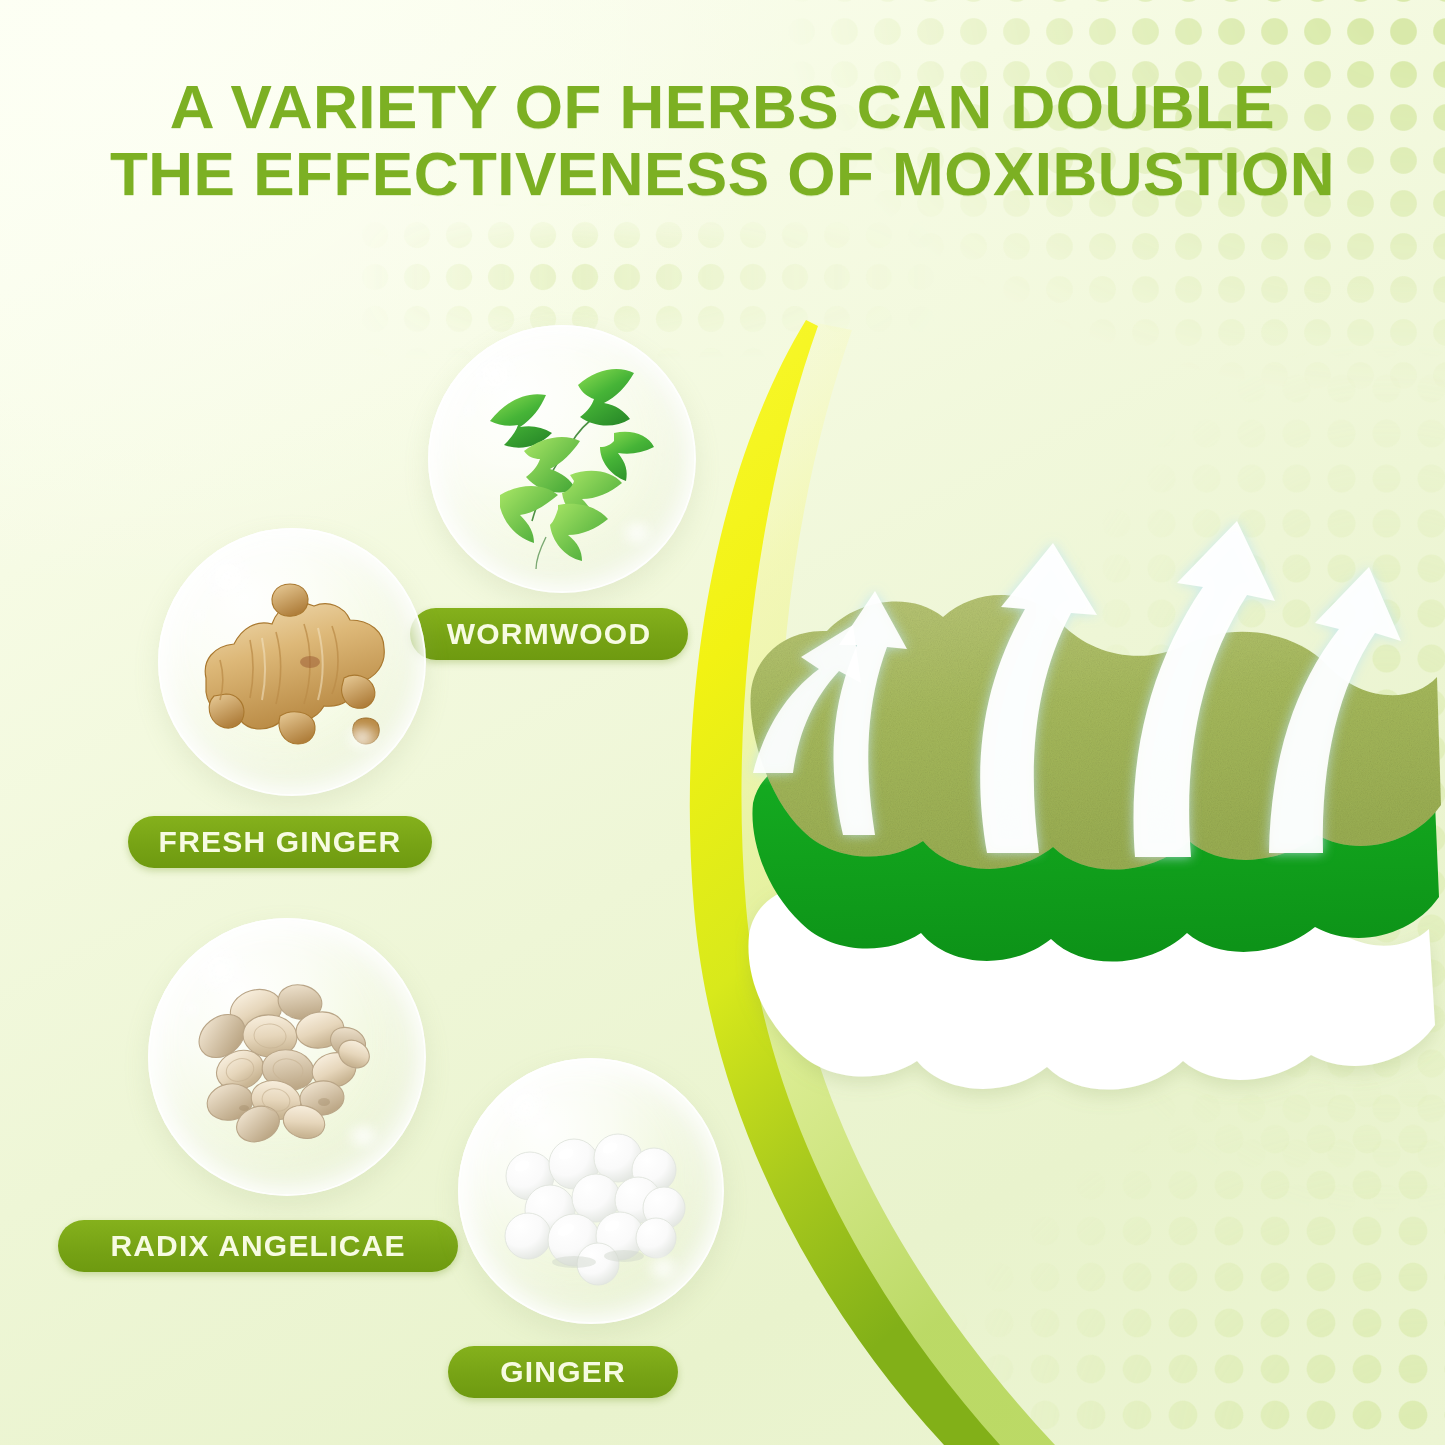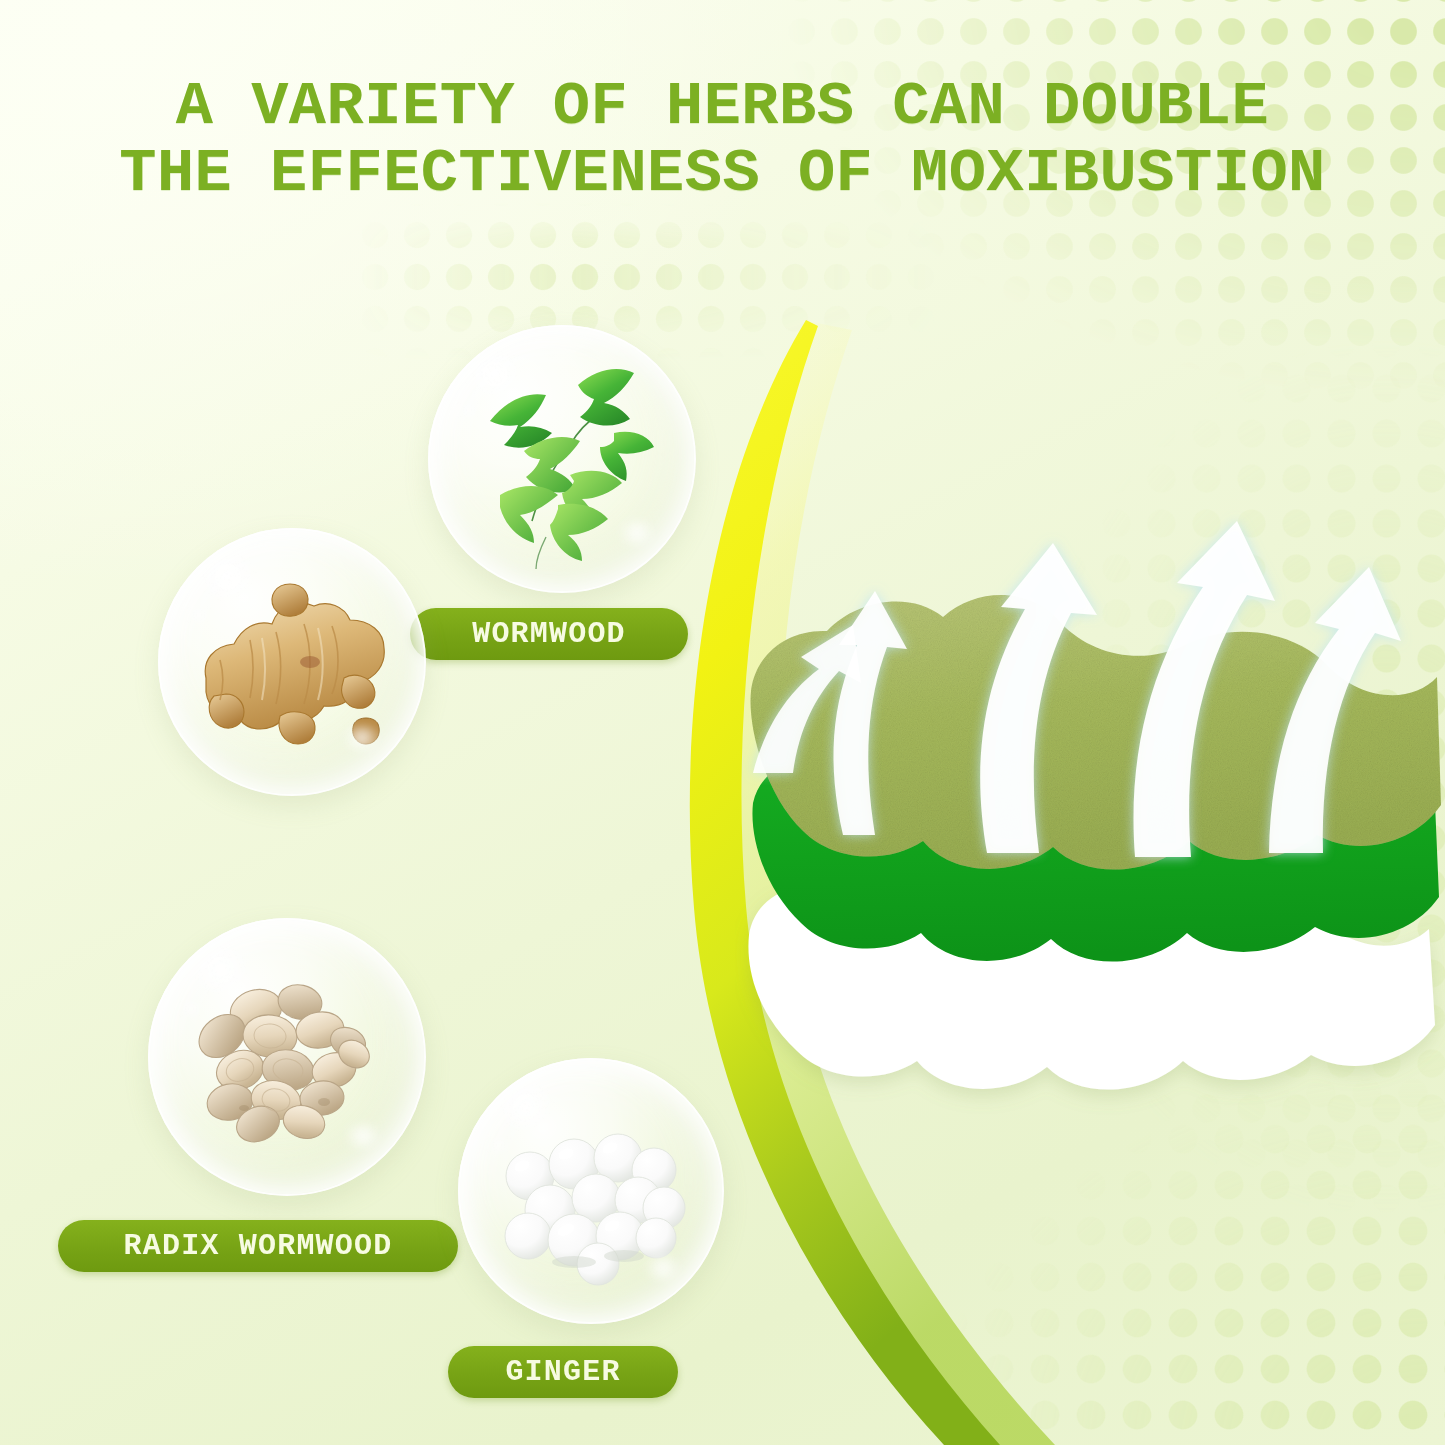--- a/index.html
+++ b/index.html
@@ -2,21 +2,21 @@
 <html><head>
 <meta charset="utf-8">
 <style>
   html,body{margin:0;padding:0;background:#fff;}
   *{box-sizing:border-box;}
 
   #poster{
     position:relative;
     width:1445px;height:1445px;
     overflow:hidden;
-    font-family:Liberation Mono, monospace;
+    font-family:Liberation Sans, sans-serif;
     background:
       radial-gradient(ellipse 1100px 900px at 8% 2%, #fdfff4 0%, rgba(253,255,244,0) 62%),
       linear-gradient(152deg,#fcfff2 0%,#f6fbe4 26%,#eef6d6 55%,#e9f3cd 78%,#ecf5d3 100%);
   }
 
   
   .dots{
     position:absolute;inset:0;
     background-image:radial-gradient(circle, #d8e9a8 42%, rgba(216,233,168,0) 46%);
     background-size:43px 43px;
@@ -222,20 +222,23 @@
         <path d="M104,110 C108,130 108,152 104,172"></path>
         <path d="M160,100 C166,124 166,150 160,172"></path>
       </g>
       <ellipse cx="152" cy="134" rx="10" ry="6" fill="#9c5f36" opacity=".55"></ellipse>
     </svg>
     <div class="gloss-a" style="left:42px;top:30px;width:56px;height:38px;transform:rotate(-26deg);"></div>
     <div class="gloss-b" style="left:30px;top:80px;width:22px;height:14px;"></div>
     <div class="gloss-b" style="left:180px;top:198px;width:48px;height:24px;"></div>
   </div>
 
+  <div class="pill" style="left:128px;top:800px;width:304px;height:52px;font-size:30px;">
+    <span>FRESH GINGER</span>
+  </div>
 
   <div class="bubble" style="left:148px;top:918px;width:278px;height:278px;">
     <svg viewBox="0 0 278 278" style="position:absolute;inset:0;width:100%;height:100%;">
       <defs>
         <linearGradient id="rsA" x1="0" y1="0" x2="0.3" y2="1">
           <stop offset="0" stop-color="#fbf3e4"></stop>
             <stop offset=".6" stop-color="#e6d6bb"></stop>
             <stop offset="1" stop-color="#c9b593"></stop>
         </linearGradient>
         <linearGradient id="rsB" x1="0" y1="0" x2="0.5" y2="1">
@@ -270,21 +273,21 @@
         <ellipse cx="176" cy="184" rx="6" ry="4"></ellipse>
         <ellipse cx="96" cy="190" rx="5" ry="3"></ellipse>
       </g>
     </svg>
     <div class="gloss-a" style="left:44px;top:32px;width:58px;height:40px;transform:rotate(-26deg);"></div>
     <div class="gloss-b" style="left:32px;top:84px;width:22px;height:14px;"></div>
     <div class="gloss-b" style="left:192px;top:206px;width:46px;height:24px;"></div>
   </div>
 
   <div class="pill" style="left:58px;top:1204px;width:400px;height:52px;font-size:30px;">
-    <span>RADIX WORMWOOD</span>
+    <span>RADIX ANGELICAE</span>
   </div>
 
   <div class="bubble" style="left:458px;top:1058px;width:266px;height:266px;">
     <svg viewBox="0 0 266 266" style="position:absolute;inset:0;width:100%;height:100%;">
       <defs>
         <radialGradient id="cb" cx="0.34" cy="0.28" r="0.82">
           <stop offset="0" stop-color="#ffffff"></stop>
             <stop offset=".55" stop-color="#fafafa"></stop>
             <stop offset="1" stop-color="#dfe3dd"></stop>
         </radialGradient>

